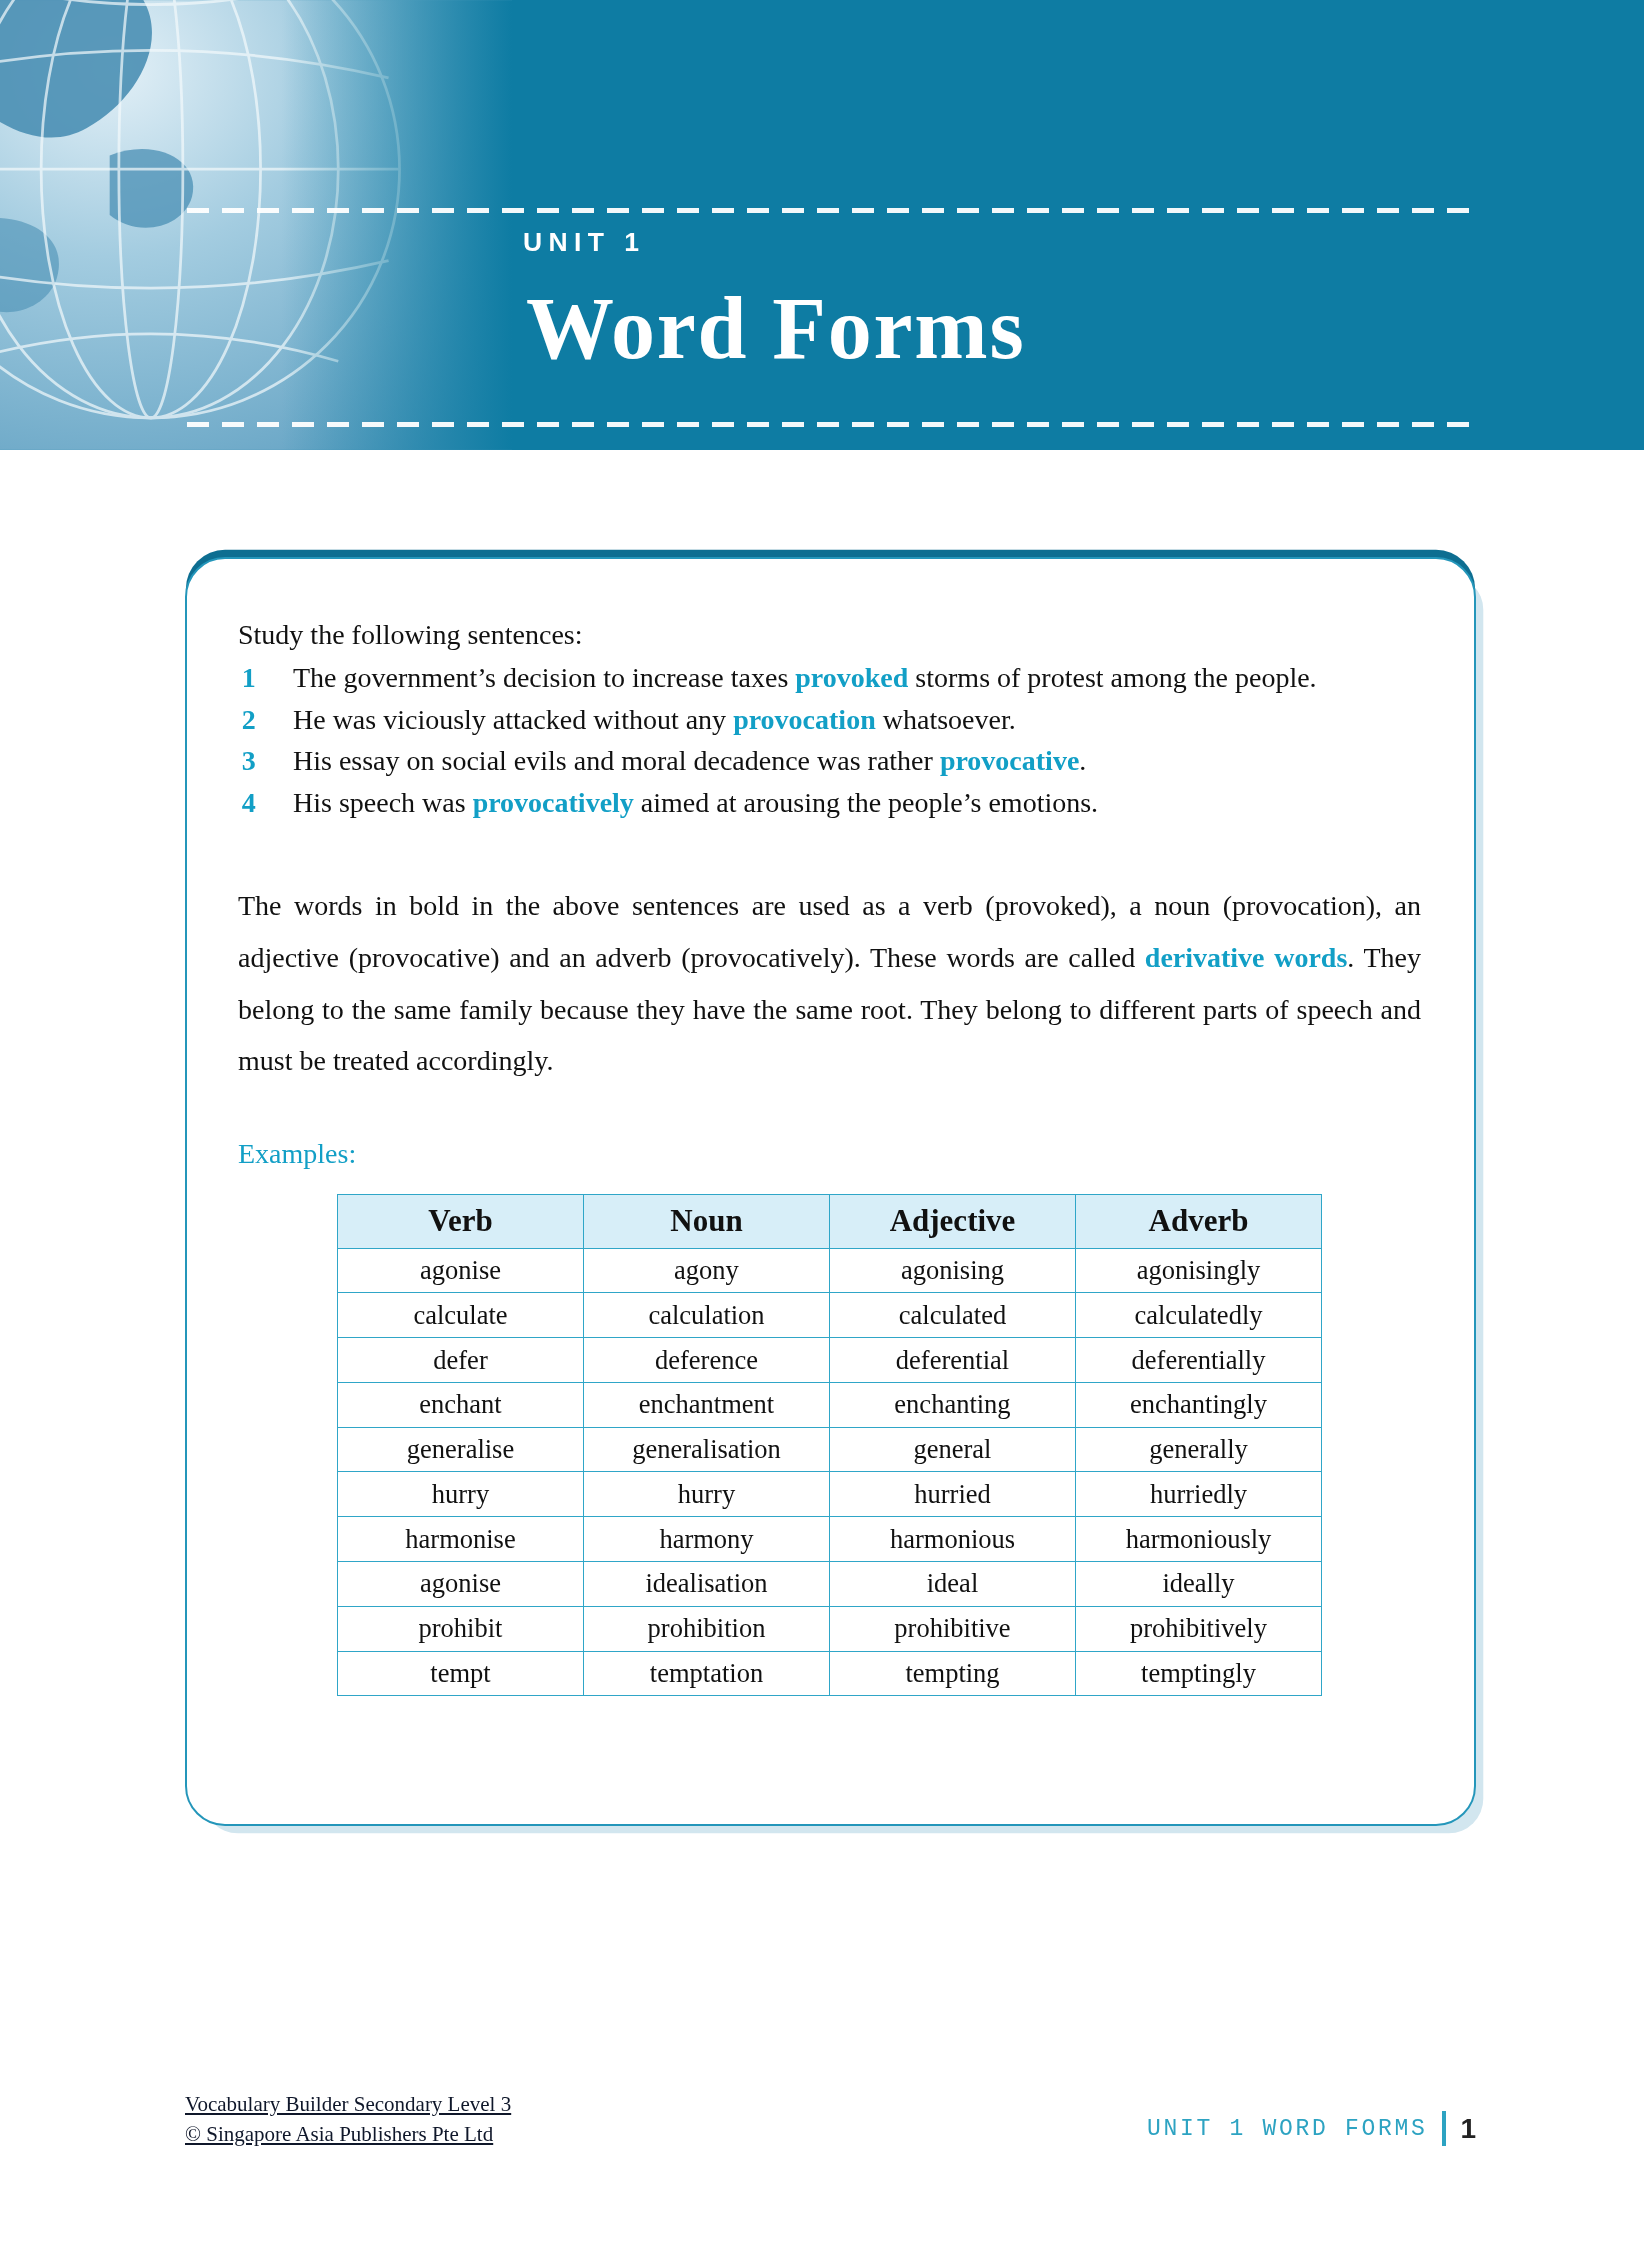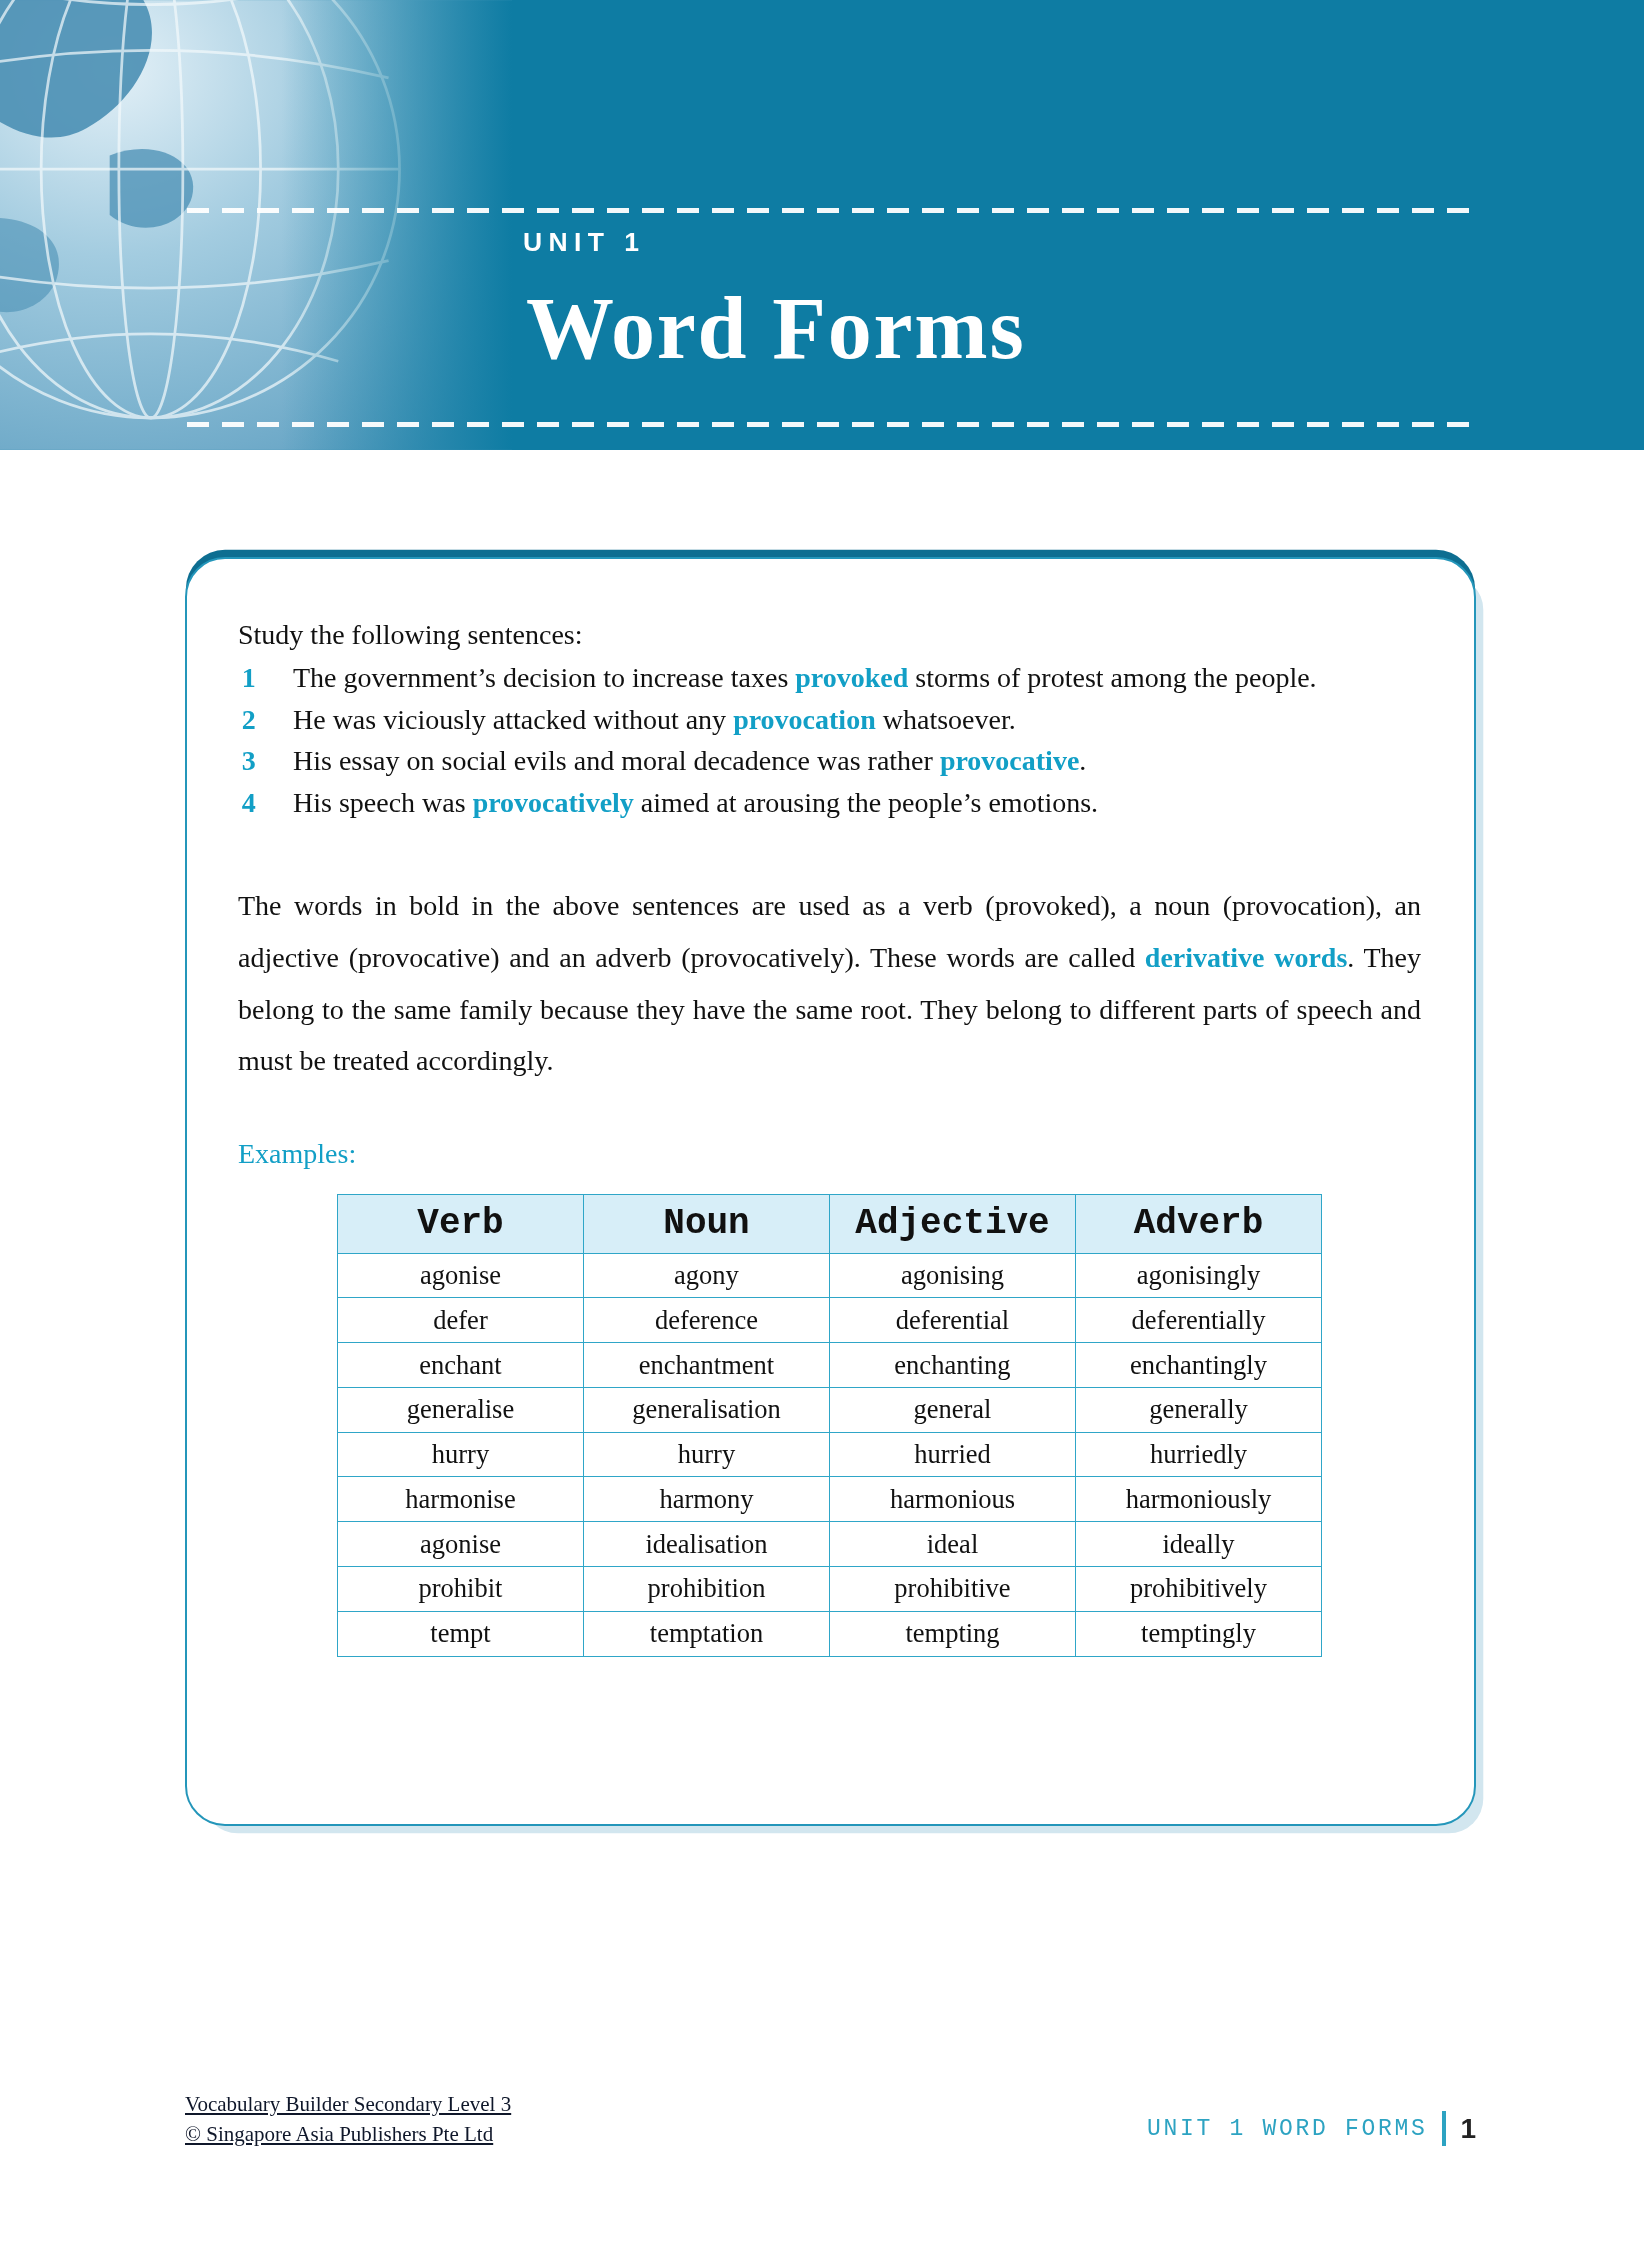--- a/index.html
+++ b/index.html
@@ -90,23 +90,22 @@
   table.wf th, table.wf td {
     border:1.8px solid #2fa6c8;
     text-align:center;
     font-size:26.5px;
     padding:6.4px 7.3px;
     width:25%;
   }
   table.wf th {
     background:#d7eef8;
     font-weight:bold;
-    font-size:36px;
+    font-size:31px;
     padding:8.2px 7.3px;
-    font-family:Liberation Mono, monospace;
   }
 
   
   .footer {
     position:absolute; left:185px; top:2089px;
     width:1291px;
     display:flex;
     justify-content:space-between;
     align-items:flex-end;
   }
@@ -208,20 +207,26 @@
         </tr>
     </thead>
     <tbody>
         <tr>
           <td>agonise</td>
           <td>agony</td>
           <td>agonising</td>
           <td>agonisingly</td>
         </tr>
         <tr>
+          <td>calculate</td>
+          <td>calculation</td>
+          <td>calculated</td>
+          <td>calculatedly</td>
+        </tr>
+        <tr>
           <td>defer</td>
           <td>deference</td>
           <td>deferential</td>
           <td>deferentially</td>
         </tr>
         <tr>
           <td>enchant</td>
           <td>enchantment</td>
           <td>enchanting</td>
           <td>enchantingly</td>

